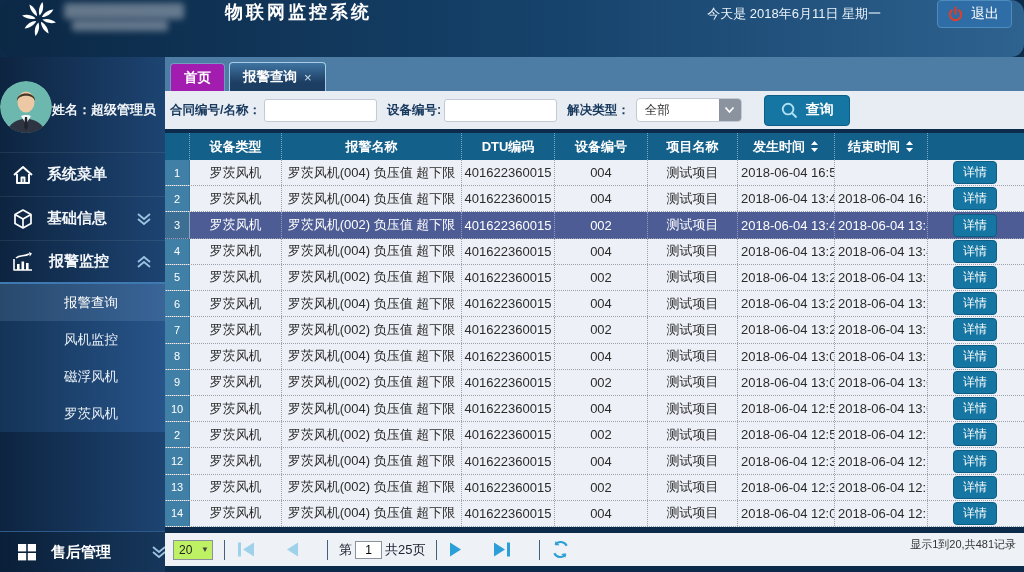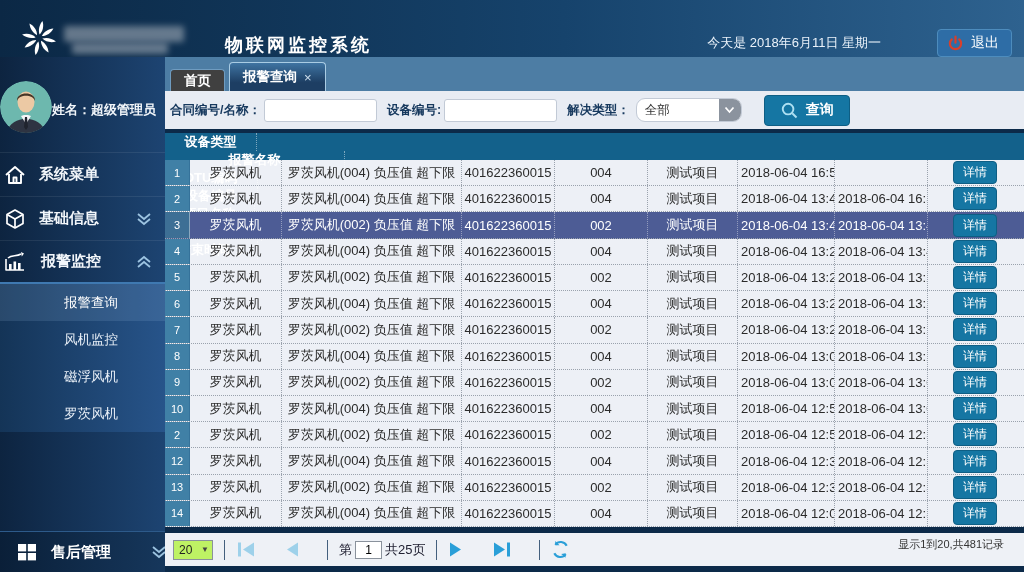--- a/index.html
+++ b/index.html
@@ -4,69 +4,69 @@
 <style>
   * { box-sizing: border-box; margin: 0; padding: 0; }
   html,body { width:1024px; height:572px; }
   body {
     position: relative; overflow: hidden; background: #0c2a49;
     font-family: "Liberation Sans", "DejaVu Sans", sans-serif;
   }
   
   .topbar { position:absolute; top:0; left:0; width:1024px; height:57px;
     background: linear-gradient(90deg,#0b2845 0%, #16436c 55%, #2e628f 100%);
-    display:flex; align-items:flex-end; }
+    display:flex; align-items:flex-start;border-radius:13px; }
   .logo { margin-left:20px; flex:0 0 auto; }
   .brand-redacted { width:135px; height:34px; margin-left:6px; position:relative; flex:0 0 auto; }
   .brand-redacted .b1,.brand-redacted .b2 { position:absolute; background:#aeb6c0; opacity:.55; filter:blur(3px); border-radius:2px; }
   .brand-redacted .b1 { left:0; top:3px; width:120px; height:16px; }
   .brand-redacted .b2 { left:8px; top:20px; width:96px; height:11px; }
   .app-title { margin-left:26px; color:#fff; font-size:18px; font-weight:bold; letter-spacing:3px; }
   .topbar-right { margin-left:auto; margin-right:12px; display:flex; align-items:center; gap:16px; }
   .date-text { color:#eaf2fa; font-size:13px; }
   .logout-btn { display:flex; align-items:center; gap:7px; background:#2e6da6; border:1px solid #4d8cbd;
     border-radius:4px; padding:4px 12px 4px 9px; color:#fff; font-size:14px; cursor:pointer;margin-left:40px; }
   
   .sidebar { position:absolute; top:57px; left:0; width:165px; height:515px;
     background: linear-gradient(90deg,#0d2440 0%, #1d4472 100%); color:#fff; }
   .user-block { height:95px; display:flex; flex-direction:row; align-items:center; padding-top:5px; }
   .avatar { width:52px; height:52px; border-radius:50%; overflow:hidden; flex:0 0 auto; }
   .user-name { margin-top:6px; font-size:13px; font-weight:bold; color:#f2f6fa; }
-  .menu-item { height:44px; display:flex; align-items:center; padding-left:4px; gap:13px;
+  .menu-item { height:44px; display:flex; align-items:center; padding-left:12px; gap:13px;
     font-size:15px; font-weight:bold; color:#f2f6fa; cursor:pointer; position:relative;
     border-top:1px solid rgba(255,255,255,.08); }
   .menu-item .chev { position:absolute; right:13px; }
   .menu-item.alarm-open { border-bottom:2px solid #3f79b1; }
   .submenu { background: linear-gradient(90deg,#143457 0%, #27548a 100%); }
   .submenu-item { height:37px; display:flex; align-items:center; padding-left:64px;
     font-size:13.5px; color:#e8eff7; cursor:pointer; }
   .submenu-item.active { background: rgba(170,205,240,.14); color:#fff; }
   .bottom-item { position:absolute; bottom:0; left:0; width:180px; height:41px;
     background: linear-gradient(90deg,#0a1f38 0%, #17395f 100%); border-top:1px solid #2d5a8a;
     display:flex; align-items:center; padding-left:16px; gap:13px; font-size:15px; font-weight:bold; cursor:pointer; }
   .bottom-item .chev { position:absolute; right:13px; }
   
   .main { position:absolute; top:57px; left:165px; width:859px; height:515px; }
   .tabbar { height:34px; background:#4d7da4; display:flex; align-items:flex-end; padding-left:5px; gap:4px; }
-  .tab { height:22px; display:flex; align-items:center; padding:0 13px; background:#404040; color:#fff;
+  .tab { height:28px; display:flex; align-items:center; padding:0 13px; background:#a21caf; color:#fff;
     font-size:13.5px; font-weight:bold; border:1px solid #6f9cc0; border-bottom:none;
     border-radius:4px 4px 0 0; cursor:pointer; }
   .tab.active { height:29px; background:linear-gradient(#3f74a2 0%, #1d3e63 70%); border-color:#a9cce4; }
   .tab .close-x { margin-left:7px; font-weight:normal; color:#cfe0ee; font-size:13px; }
   .filterbar { height:40px; background:#e8ecf3; display:flex; align-items:center; padding-left:5px;
     font-size:12.5px; color:#17395e; font-weight:bold; border-bottom:2px solid #0c2a49; }
   .f-input { width:113px; height:23px; background:#fff; border:1px solid #c2cad6; border-radius:3px; margin:0 10px 0 3px; font-size:12px; padding:0 4px; }
-  .f-select { display:flex; align-items:stretch; height:24px; margin:0 10px 0 6px; border:1px solid #c2cad6; border-radius:9px; overflow:hidden; background:#fff; cursor:pointer; }
+  .f-select { display:flex; align-items:stretch; height:24px; margin:0 10px 0 6px; border:1px solid #c2cad6; border-radius:4px; overflow:hidden; background:#fff; cursor:pointer; }
   .f-select .val { width:82px; display:flex; align-items:center; padding-left:8px; font-weight:normal; font-size:12.5px; color:#333; }
   .f-select .dd { width:22px; background:#8b939e; display:flex; align-items:center; justify-content:center; }
   .search-btn { margin-left:12px; height:31px; display:flex; align-items:center; gap:7px; padding:0 15px;
     background:#1576a3; border:1px solid #0e5e84; border-radius:4px; color:#fff; font-size:14px; font-weight:bold; cursor:pointer; }
   
   .tablewrap { height:396px; border-top:2px solid #0c2a49; }
-  .thead { display:flex; height:27px; background:#13618b; color:#fff; font-weight:bold; font-size:13px;flex-direction:column; }
+  .thead { display:flex; height:27px; background:#13618b; color:#fff; font-weight:bold; font-size:13px; }
   .th { display:flex; align-items:center; justify-content:center; gap:5px; flex-shrink:0;
     border-right:1px dotted rgba(255,255,255,.45); }
   .rows { height:367px; display:flex; flex-direction:column; background:#edf0f6; }
   .trow { flex:1 1 0; display:flex; border-bottom:1px dotted #9aa2ad; font-size:13px; color:#2b2b2b; min-height:0; }
   .td { display:flex; align-items:center; justify-content:center; flex-shrink:0; overflow:hidden;
     white-space:nowrap; border-right:1px dotted #9aa2ad; }
   .td.num { background:#4080a6; color:#fff; font-size:11px; border-right:1px solid #35729a; }
   .td.time { justify-content:flex-start; padding-left:3px; }
   .trow.selected { background:#4d5c95; color:#fff; }
   .trow.selected .td { border-right-color: rgba(255,255,255,.4); }
@@ -78,21 +78,21 @@
   
   .gapstrip { height:6px; background:#0c2a49; }
   .pagination { height:33px; background:#eef1f6; display:flex; align-items:center; padding-left:8px; gap:11px; position:relative; }
   .page-size { display:flex; align-items:center; justify-content:space-between; width:40px; height:20px;
     background:#bef264; border:1px solid #8a929c; font-size:12px; color:#222; padding:0 3px 0 5px; cursor:pointer; }
   .page-size .dd-arrow { font-size:8px; color:#444; }
   .sep { width:1px; height:20px; background:#44607e; }
   .pg-ctl { display:flex; align-items:center; cursor:pointer; }
   .pg-text { font-size:13px; color:#223; display:flex; align-items:center; gap:3px; }
   .page-input { width:27px; height:18px; background:#fff; border:1px solid #8a929c; text-align:center; font-size:12px; }
-  .pg-summary { position:absolute; right:20px; top:4px; font-size:11px; color:#333; }
+  .pg-summary { position:absolute; right:8px; top:4px; font-size:11px; color:#333; }
   .bottomstrip { height:6px; background:#0c2a49; }
   svg { display:block; }
 </style>
 </head>
 <body>
 
 <div class="topbar">
   <span class="logo">
     <svg width="38" height="38" viewBox="-22 -22 44 44">
       <g fill="#ffffff">

